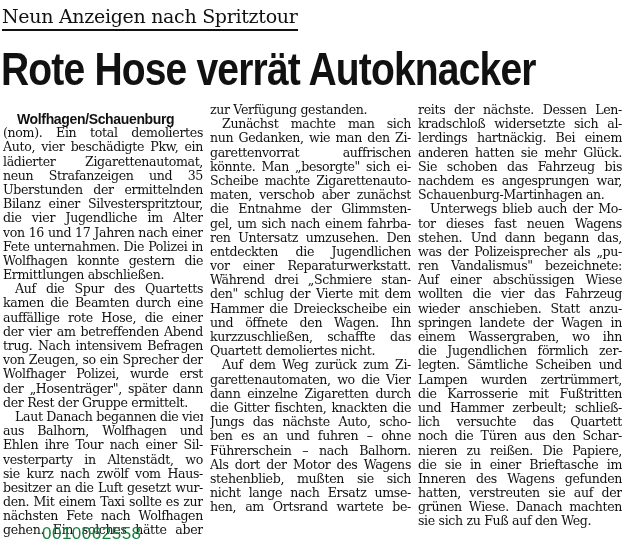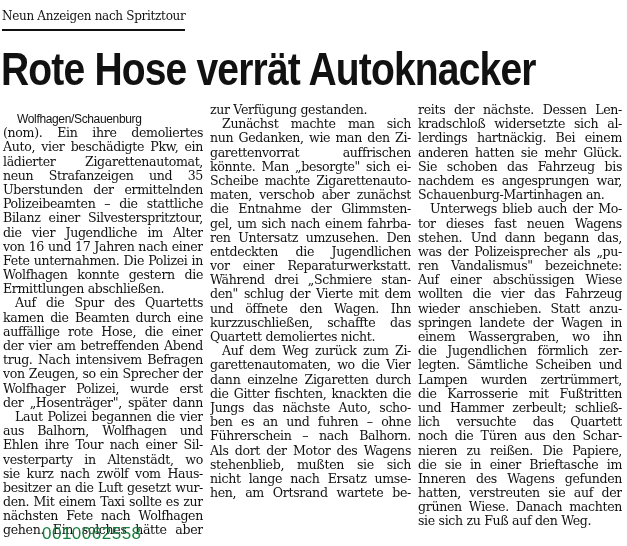--- a/index.html
+++ b/index.html
@@ -1,19 +1,19 @@
 <!DOCTYPE html>
 <html><head>
   <meta charset="utf-8">
   <style>
     html, body { margin: 0; padding: 0; background: #ffffff; }
     body { width: 627px; height: 546px; overflow: hidden; position: relative; color: #111; }
     .kicker {
       position: absolute; left: 2px; top: 6px;
-      font-family: "DejaVu Serif", serif; font-size: 12px; line-height: 20px;
+      font-family: "DejaVu Serif", serif; font-size: 19px; line-height: 20px;
       padding-bottom: 3px; border-bottom: 2px solid #111; letter-spacing: -0.3px;
       white-space: nowrap;
     }
     .headline {
       position: absolute; left: 1px; top: 42px; width: 625px;
       font-family: "Liberation Sans", sans-serif; font-weight: bold;
       font-size: 47px; line-height: 54px; letter-spacing: -1px;
       transform: scaleX(0.83); transform-origin: left top;
       white-space: nowrap;
     }
@@ -22,59 +22,59 @@
       font-family: "DejaVu Serif", serif; font-size: 12.6px; line-height: 14.2px;
       letter-spacing: -0.35px;
     }
     .col1 { left: 3px; width: 200px; top: 112px; }
     .col2 { left: 210px; width: 201px; top: 103px; }
     .col3 { left: 418px; width: 204px; top: 103px; }
     .line { display: block; white-space: nowrap; text-align: justify; text-align-last: justify; height: 14.2px; overflow: hidden; }
     .line.last { text-align-last: left; }
     .line.indent { padding-left: 12px; }
     .dateline {
-      font-family: "Liberation Sans", sans-serif; font-weight: normal; font-size: 12px;
+      font-family: "Liberation Sans", sans-serif; font-weight: bold; font-size: 14px;
       padding-left: 14px; display: block; height: 14.2px; white-space: nowrap;
     }
     .docid {
       position: absolute; left: 42px; top: 524px;
       font-family: "Liberation Sans", sans-serif; font-size: 17px; line-height: 20px;
       letter-spacing: 0.5px; color: #15803d;
     }
   </style>
 </head>
 <body>
 
 <div class="kicker">Neun Anzeigen nach Spritztour</div>
 <div class="headline">Rote Hose verrät Autoknacker</div>
 
 <div class="col col1">
   <span class="dateline">Wolfhagen/Schauenburg</span>
   <div>
-      <span class="line">(nom). Ein ihre demoliertes</span>
+      <span class="line">(nom). Ein total demoliertes</span>
       <span class="line">Auto, vier beschädigte Pkw, ein</span>
       <span class="line">lädierter Zigarettenautomat,</span>
       <span class="line">neun Strafanzeigen und 35</span>
       <span class="line">Überstunden der ermittelnden</span>
-      <span class="line">Polizeibeamten – die stattliche</span>
       <span class="line">Bilanz einer Silvesterspritztour,</span>
       <span class="line">die vier Jugendliche im Alter</span>
       <span class="line">von 16 und 17 Jahren nach einer</span>
       <span class="line">Fete unternahmen. Die Polizei in</span>
       <span class="line">Wolfhagen konnte gestern die</span>
       <span class="line last">Ermittlungen abschließen.</span>
       <span class="line indent">Auf die Spur des Quartetts</span>
       <span class="line">kamen die Beamten durch eine</span>
       <span class="line">auffällige rote Hose, die einer</span>
       <span class="line">der vier am betreffenden Abend</span>
       <span class="line">trug. Nach intensivem Befragen</span>
       <span class="line">von Zeugen, so ein Sprecher der</span>
       <span class="line">Wolfhager Polizei, wurde erst</span>
       <span class="line">der „Hosenträger", später dann</span>
-      <span class="line indent">Laut Polizei begannen die vier</span>
+      <span class="line last">der Rest der Gruppe ermittelt.</span>
+      <span class="line indent">Laut Danach begannen die vier</span>
       <span class="line">aus Balhorn, Wolfhagen und</span>
       <span class="line">Ehlen ihre Tour nach einer Sil-</span>
       <span class="line">vesterparty in Altenstädt, wo</span>
       <span class="line">sie kurz nach zwölf vom Haus-</span>
       <span class="line">besitzer an die Luft gesetzt wur-</span>
       <span class="line">den. Mit einem Taxi sollte es zur</span>
       <span class="line">nächsten Fete nach Wolfhagen</span>
       <span class="line">gehen. Ein solches hätte aber</span>
     </div>
 </div>
@@ -87,20 +87,21 @@
       <span class="line">könnte. Man „besorgte" sich ei-</span>
       <span class="line">Scheibe machte Zigarettenauto-</span>
       <span class="line">maten, verschob aber zunächst</span>
       <span class="line">die Entnahme der Glimmsten-</span>
       <span class="line">gel, um sich nach einem fahrba-</span>
       <span class="line">ren Untersatz umzusehen. Den</span>
       <span class="line">entdeckten die Jugendlichen</span>
       <span class="line">vor einer Reparaturwerkstatt.</span>
       <span class="line">Während drei „Schmiere stan-</span>
       <span class="line">den" schlug der Vierte mit dem</span>
+      <span class="line">Hammer die Dreieckscheibe ein</span>
       <span class="line">und öffnete den Wagen. Ihn</span>
       <span class="line">kurzzuschließen, schaffte das</span>
       <span class="line last">Quartett demoliertes nicht.</span>
       <span class="line indent">Auf dem Weg zurück zum Zi-</span>
       <span class="line">garettenautomaten, wo die Vier</span>
       <span class="line">dann einzelne Zigaretten durch</span>
       <span class="line">die Gitter fischten, knackten die</span>
       <span class="line">Jungs das nächste Auto, scho-</span>
       <span class="line">ben es an und fuhren – ohne</span>
       <span class="line">Führerschein – nach Balhorn.</span>

